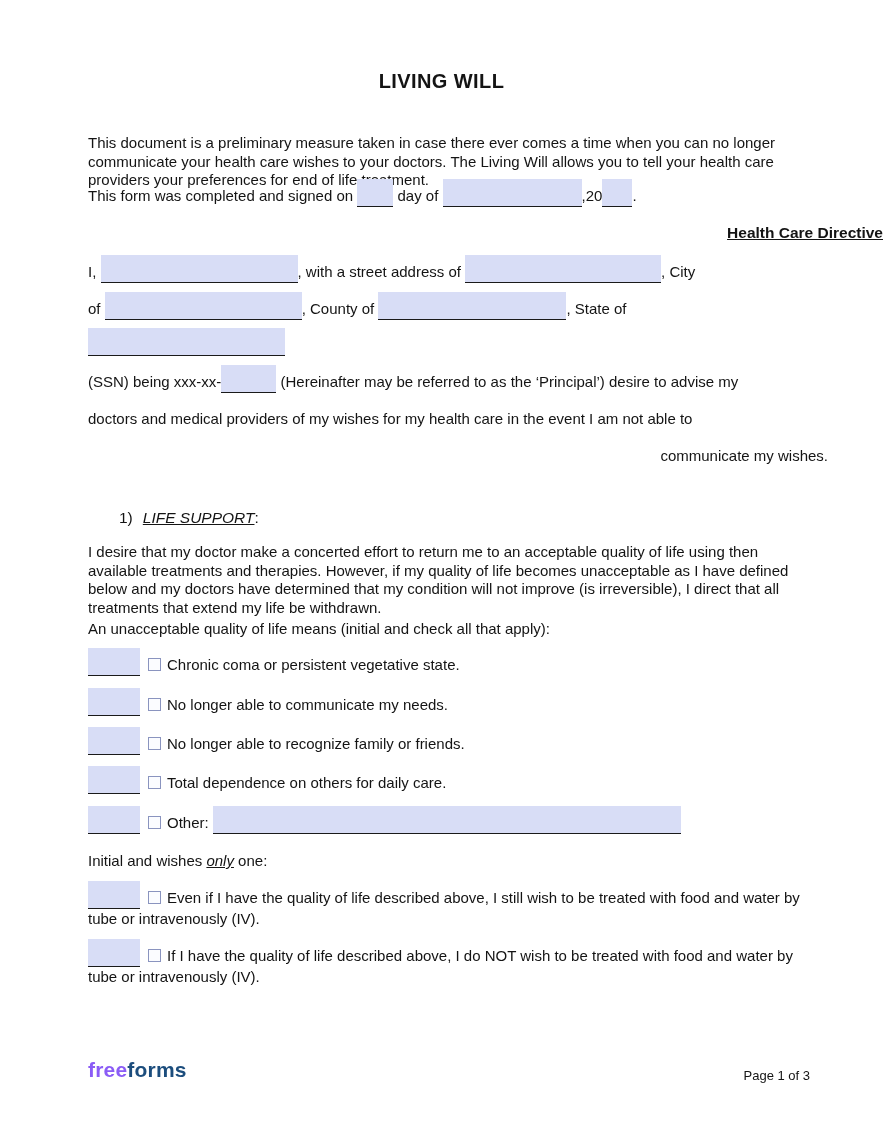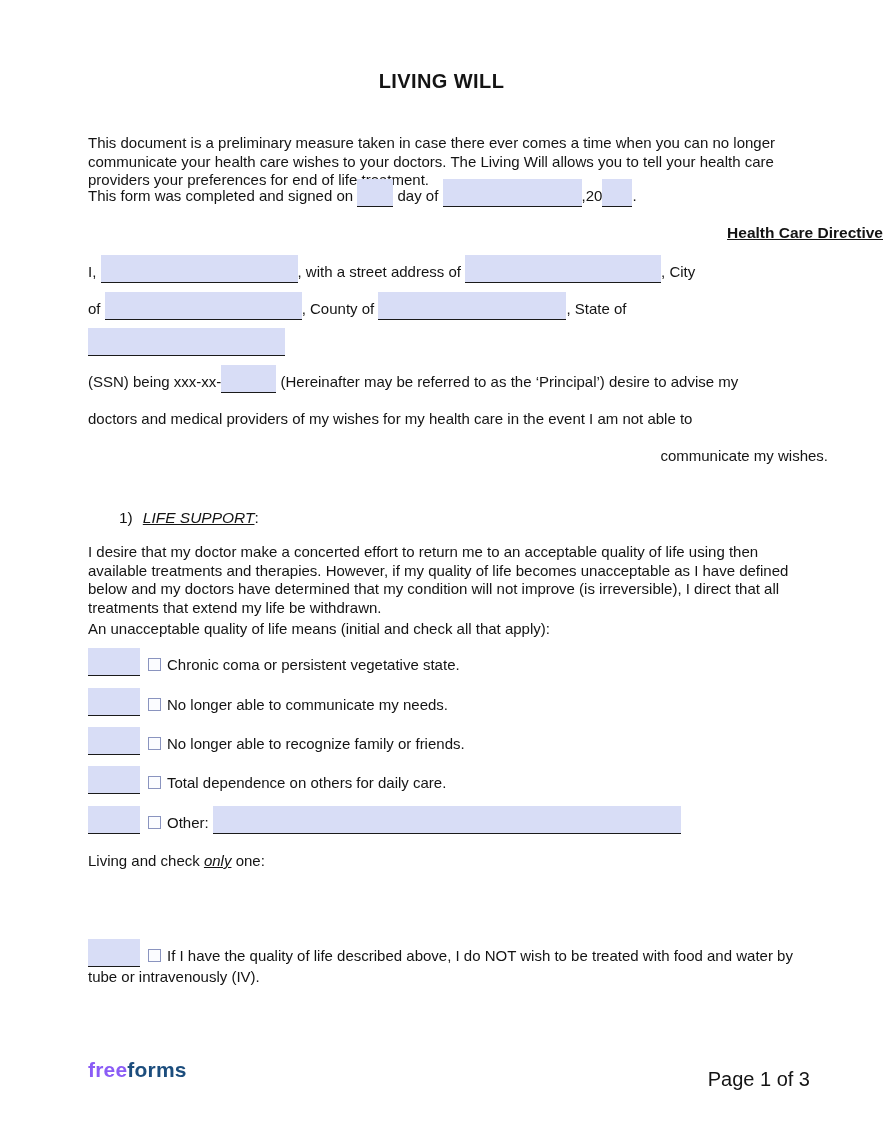--- a/index.html
+++ b/index.html
@@ -88,21 +88,21 @@
   .only-line { left:88px; top:852px; width:712px; }
   .only-em { font-style:italic; text-decoration:underline; }
 
   .option-row { left:88px; width:712px; line-height:19.5px; }
   .op0 { top:881px; }
   .op1 { top:939px; }
 
   .footer-brand { left:88px; top:1058px; font-size:21px; font-weight:bold; letter-spacing:0.2px; }
   .brand-free  { color:#8b5cf6; }
   .brand-forms { color:#1c4d7d; }
-  .page-label { right:73px; top:1068px; font-size:20px; }
+  .page-label { right:73px; top:1068px; font-size:13px; }
 </style>
 </head>
 <body>
 
 <div class="page">
 
   <h1 class="abs title">LIVING WILL</h1>
 
   <p class="abs intro">This document is a preliminary measure taken in case there ever comes a time when you can no longer communicate your health care wishes to your doctors. The Living Will allows you to tell your health care providers your preferences for end of life treatment.</p>
 
@@ -162,25 +162,28 @@
   <div class="abs check-row cr3">
     <span class="blank w-init"></span><span class="checkbox"></span><span>Total dependence on others for daily care.</span>
   </div>
 
   <div class="abs check-row cr4">
     <span class="blank w-init"></span><span class="checkbox"></span><span>Other:</span>
     <span class="blank w-other"></span>
   </div>
 
   <div class="abs only-line">
-    <span>Living and check</span>
+    <span>Initial and wishes</span>
     <span class="only-em">only</span>
     <span>one:</span>
   </div>
 
+  <div class="abs option-row op0">
+    <span class="blank w-init"></span><span class="checkbox"></span><span>Even if I have the quality of life described above, I still wish to be treated with food and water by tube or intravenously (IV).</span>
+  </div>
 
   <div class="abs option-row op1">
     <span class="blank w-init"></span><span class="checkbox"></span><span>If I have the quality of life described above, I do NOT wish to be treated with food and water by tube or intravenously (IV).</span>
   </div>
 
   <div class="abs footer-brand">
     <span class="brand-free">free</span><span class="brand-forms">forms</span>
   </div>
 
   <div class="abs page-label">Page 1 of 3</div>

